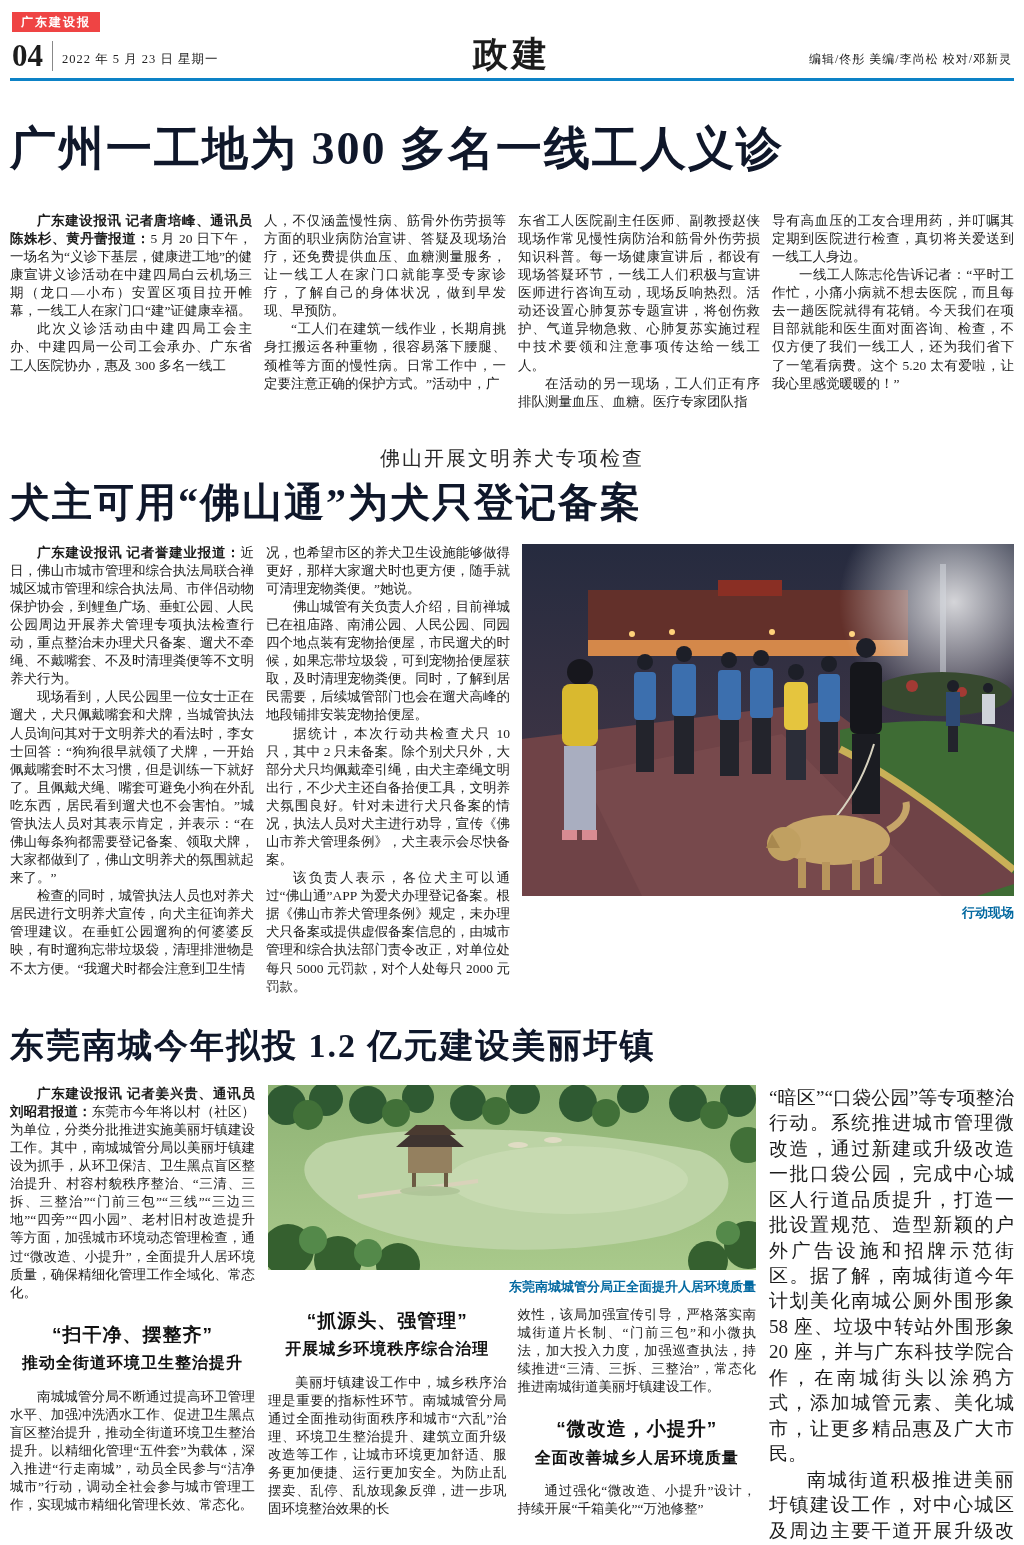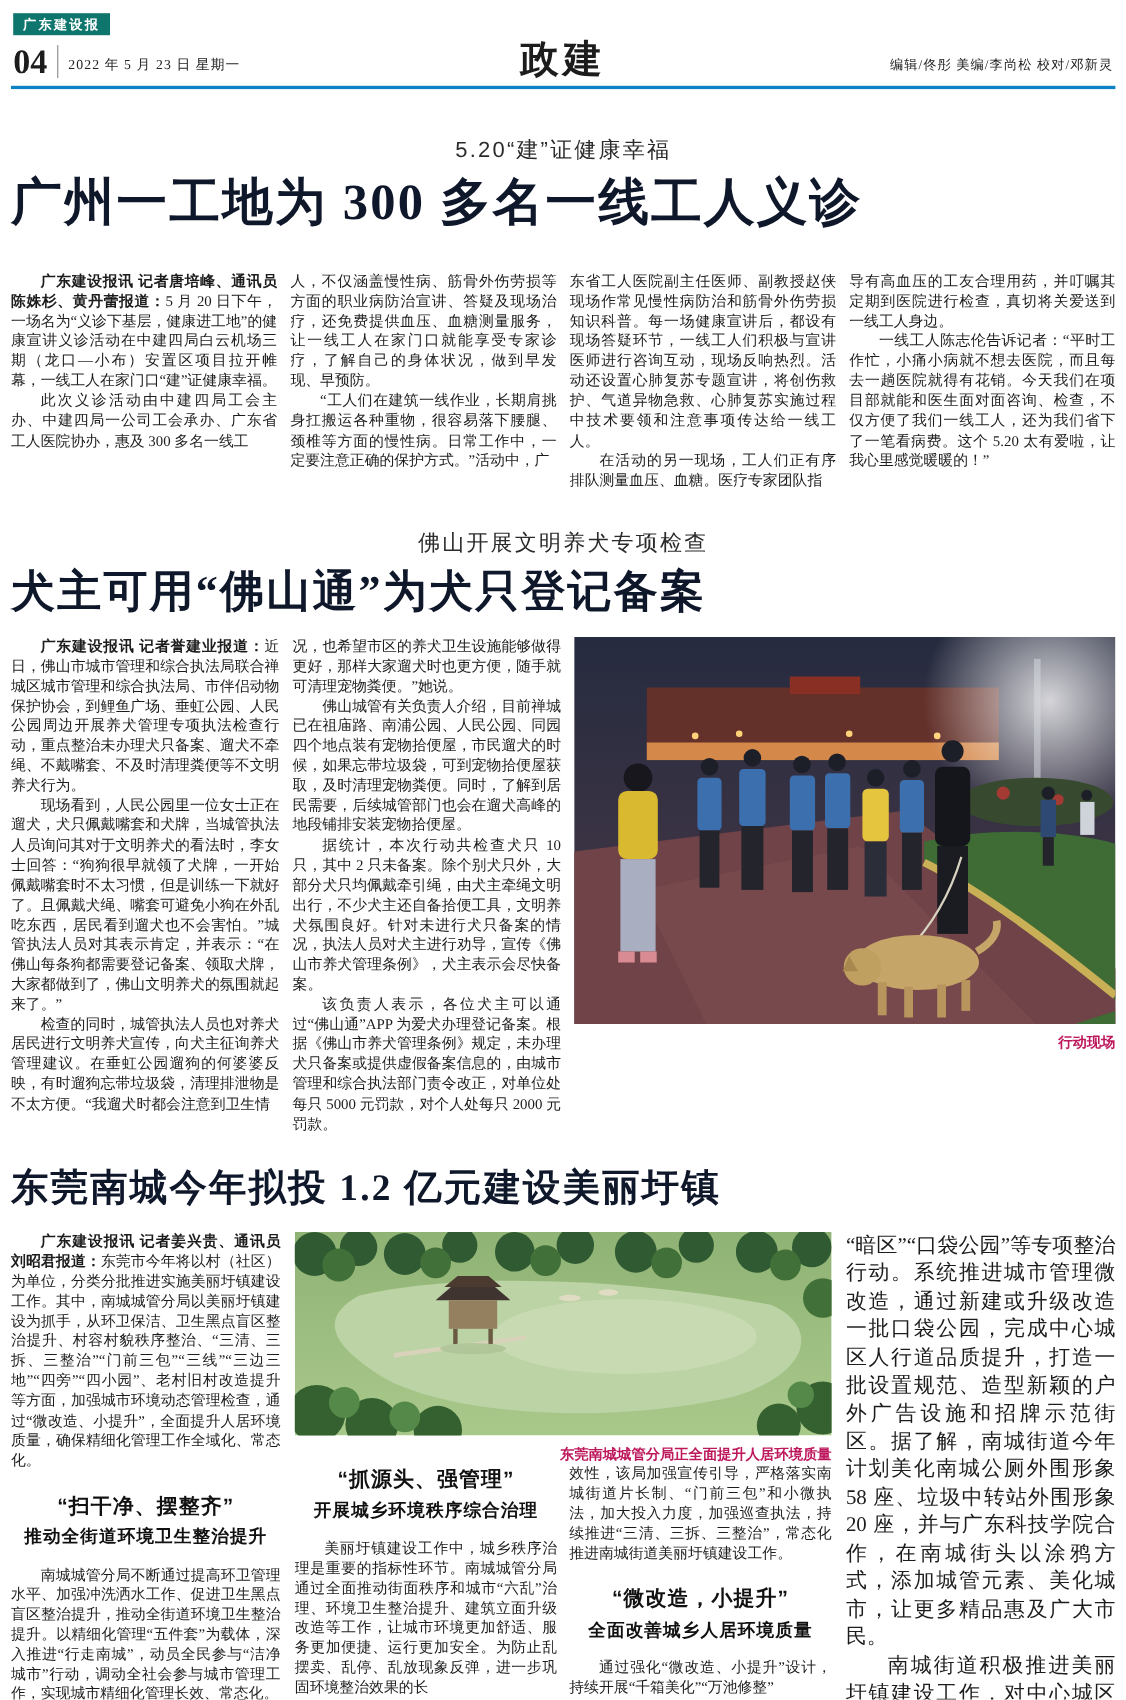--- a/index.html
+++ b/index.html
@@ -3,21 +3,21 @@
 <meta charset="utf-8">
 <style>
   html,body{margin:0;padding:0;}
   body{
     width:1024px;height:1545px;background:#ffffff;overflow:hidden;
     font-family:"Liberation Serif","DejaVu Serif",serif;color:#1c1c1c;
   }
   .page{box-sizing:border-box;width:1024px;height:1545px;padding:0 10px;
     display:flex;flex-direction:column;}
   
-  .mast-box{display:inline-block;background:#0f766e;color:#fff;
+  .mast-box{display:inline-block;background:#ef4444;color:#fff;
     font-family:"Liberation Sans","DejaVu Sans",sans-serif;font-weight:700;
     font-size:12px;line-height:1;padding:4px 9px;margin:12px 0 4px 2px;letter-spacing:2px;}
   .hrow{display:flex;align-items:flex-end;padding:0 2px 7px 2px;}
   .hleft{flex:1;display:flex;align-items:center;gap:9px;}
   .pagenum{font-size:31px;font-weight:700;line-height:1;}
   .vbar{width:1px;height:30px;background:#888;}
   .hdate{font-size:12.5px;color:#222;align-self:flex-end;padding-bottom:3px;letter-spacing:1px;}
   .section-name{font-size:35px;font-weight:700;line-height:1;letter-spacing:4px;
     font-family:"Liberation Sans","DejaVu Sans",sans-serif;}
   .hright{flex:1;text-align:right;font-size:12px;color:#222;padding-bottom:3px;letter-spacing:1px;}
@@ -37,27 +37,27 @@
   .col{flex:1;font-size:13.5px;line-height:1.34;text-align:justify;margin-top:12px;}
   .para{margin:0;text-indent:2em;}
   .para.cont{text-indent:0;}
   .para b{font-weight:700;}
   
   .a2-wrap{display:flex;gap:12px;}
   .a2-text{width:500px;display:flex;gap:12px;}
   .a2-col{flex:1;font-size:13.5px;line-height:1.34;text-align:justify;}
   .a2-photo{width:492px;}
   .caption{font-family:"Liberation Sans","DejaVu Sans",sans-serif;font-weight:700;
-    font-size:13px;text-align:right;margin-top:8px;color:#be185d;}
+    font-size:13px;text-align:right;margin-top:8px;color:#0369a1;}
   
   .a3-wrap{display:flex;gap:13px;}
   .a3-col1{width:245px;font-size:13.5px;line-height:1.34;text-align:justify;}
   .a3-mid{width:488px;}
   .a3-right{width:245px;font-size:19px;line-height:1.34;text-align:justify;}
-  .a3-mid-cols{display:flex;gap:11px;justify-content:space-between;}
+  .a3-mid-cols{display:flex;gap:11px;margin-top:10px;justify-content:space-between;}
   .a3-mid-col{flex:1;font-size:13.5px;line-height:1.34;text-align:justify;}
   .subhead{text-align:center;font-family:"Liberation Sans","DejaVu Sans",sans-serif;
     font-weight:700;margin:20px 0 14px 0;color:#111;}
   .subhead .l1{display:block;font-size:19px;margin-bottom:5px;letter-spacing:1px;}
   .subhead .l2{display:block;font-size:16px;letter-spacing:1px;}
   .subhead.first{margin-top:2px;}
   
   .bottom-rule{height:3px;background:#111;margin-top:auto;margin-bottom:40px;}
   svg{display:block;}
 </style>
@@ -74,21 +74,20 @@
         <span class="vbar"></span>
         <span class="hdate">2022 年 5 月 23 日  星期一</span>
       </div>
       <div class="section-name">政建</div>
       <div class="hright">编辑/佟彤  美编/李尚松  校对/邓新灵</div>
     </div>
     <div class="blue-rule"></div>
   </div>
 
   <div class="sec1">
-    <div class="kicker">5.20“建”证健康幸福</div>
     <div class="headline h1a">广州一工地为 300 多名一线工人义诊</div>
     <div class="cols">
       <div class="col">
           <p class="para"><b>广东建设报讯 记者唐培峰、通讯员陈姝杉、黄丹蕾报道：</b>5 月 20 日下午，一场名为“义诊下基层，健康进工地”的健康宣讲义诊活动在中建四局白云机场三期（龙口—小布）安置区项目拉开帷幕，一线工人在家门口“建”证健康幸福。</p>
           <p class="para">此次义诊活动由中建四局工会主办、中建四局一公司工会承办、广东省工人医院协办，惠及 300 多名一线工</p>
         </div>
       <div class="col">
           <p class="para cont">人，不仅涵盖慢性病、筋骨外伤劳损等方面的职业病防治宣讲、答疑及现场治疗，还免费提供血压、血糖测量服务，让一线工人在家门口就能享受专家诊疗，了解自己的身体状况，做到早发现、早预防。</p>
           <p class="para">“工人们在建筑一线作业，长期肩挑身扛搬运各种重物，很容易落下腰腿、颈椎等方面的慢性病。日常工作中，一定要注意正确的保护方式。”活动中，广</p>
         </div>

